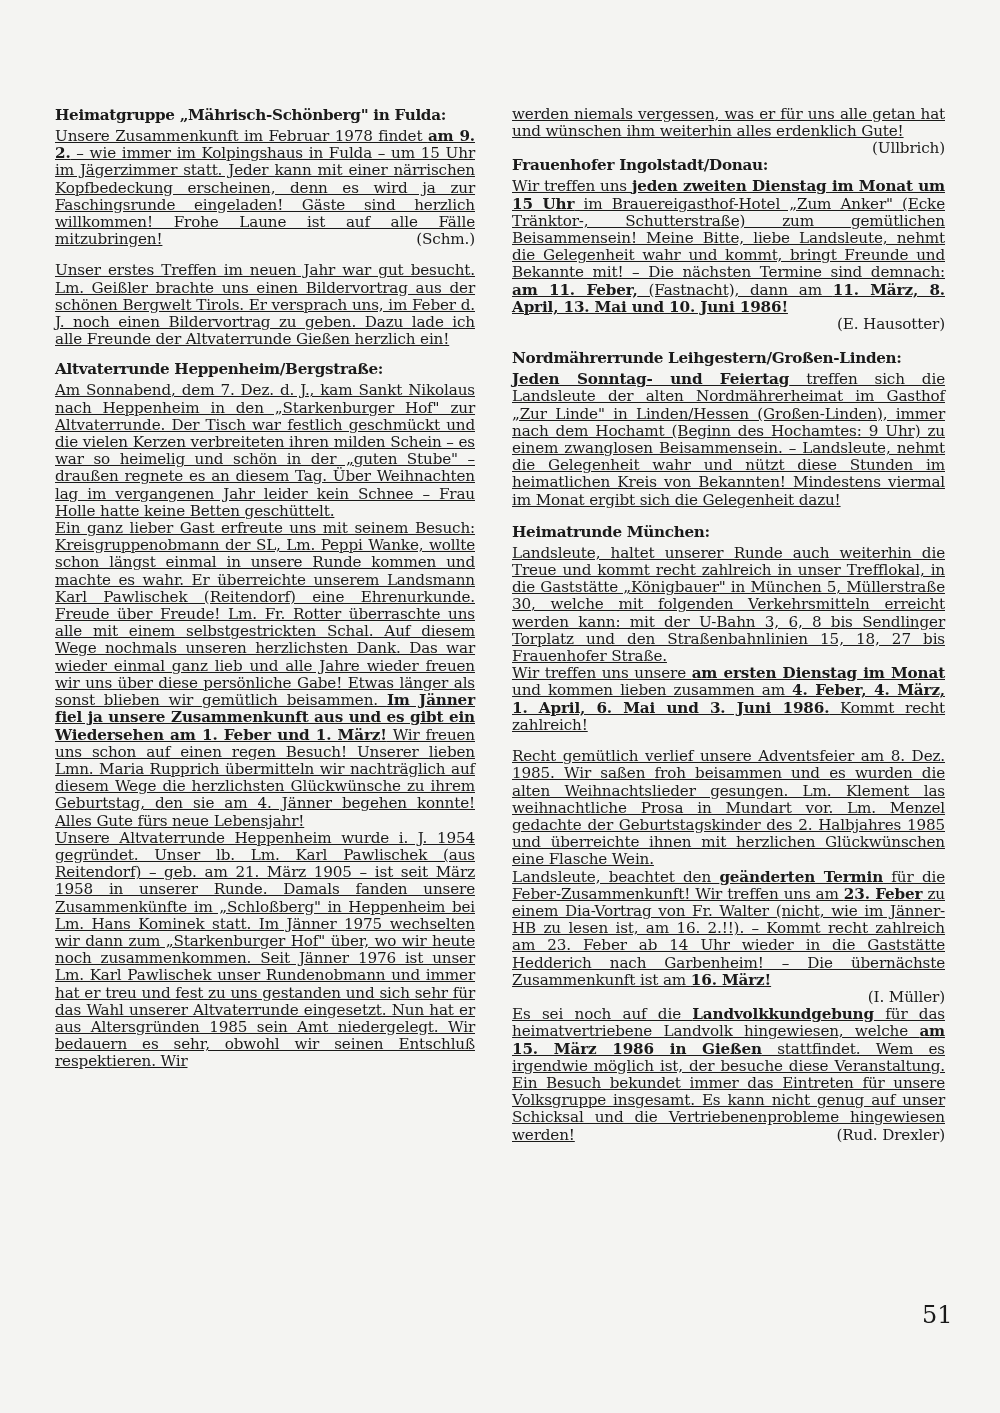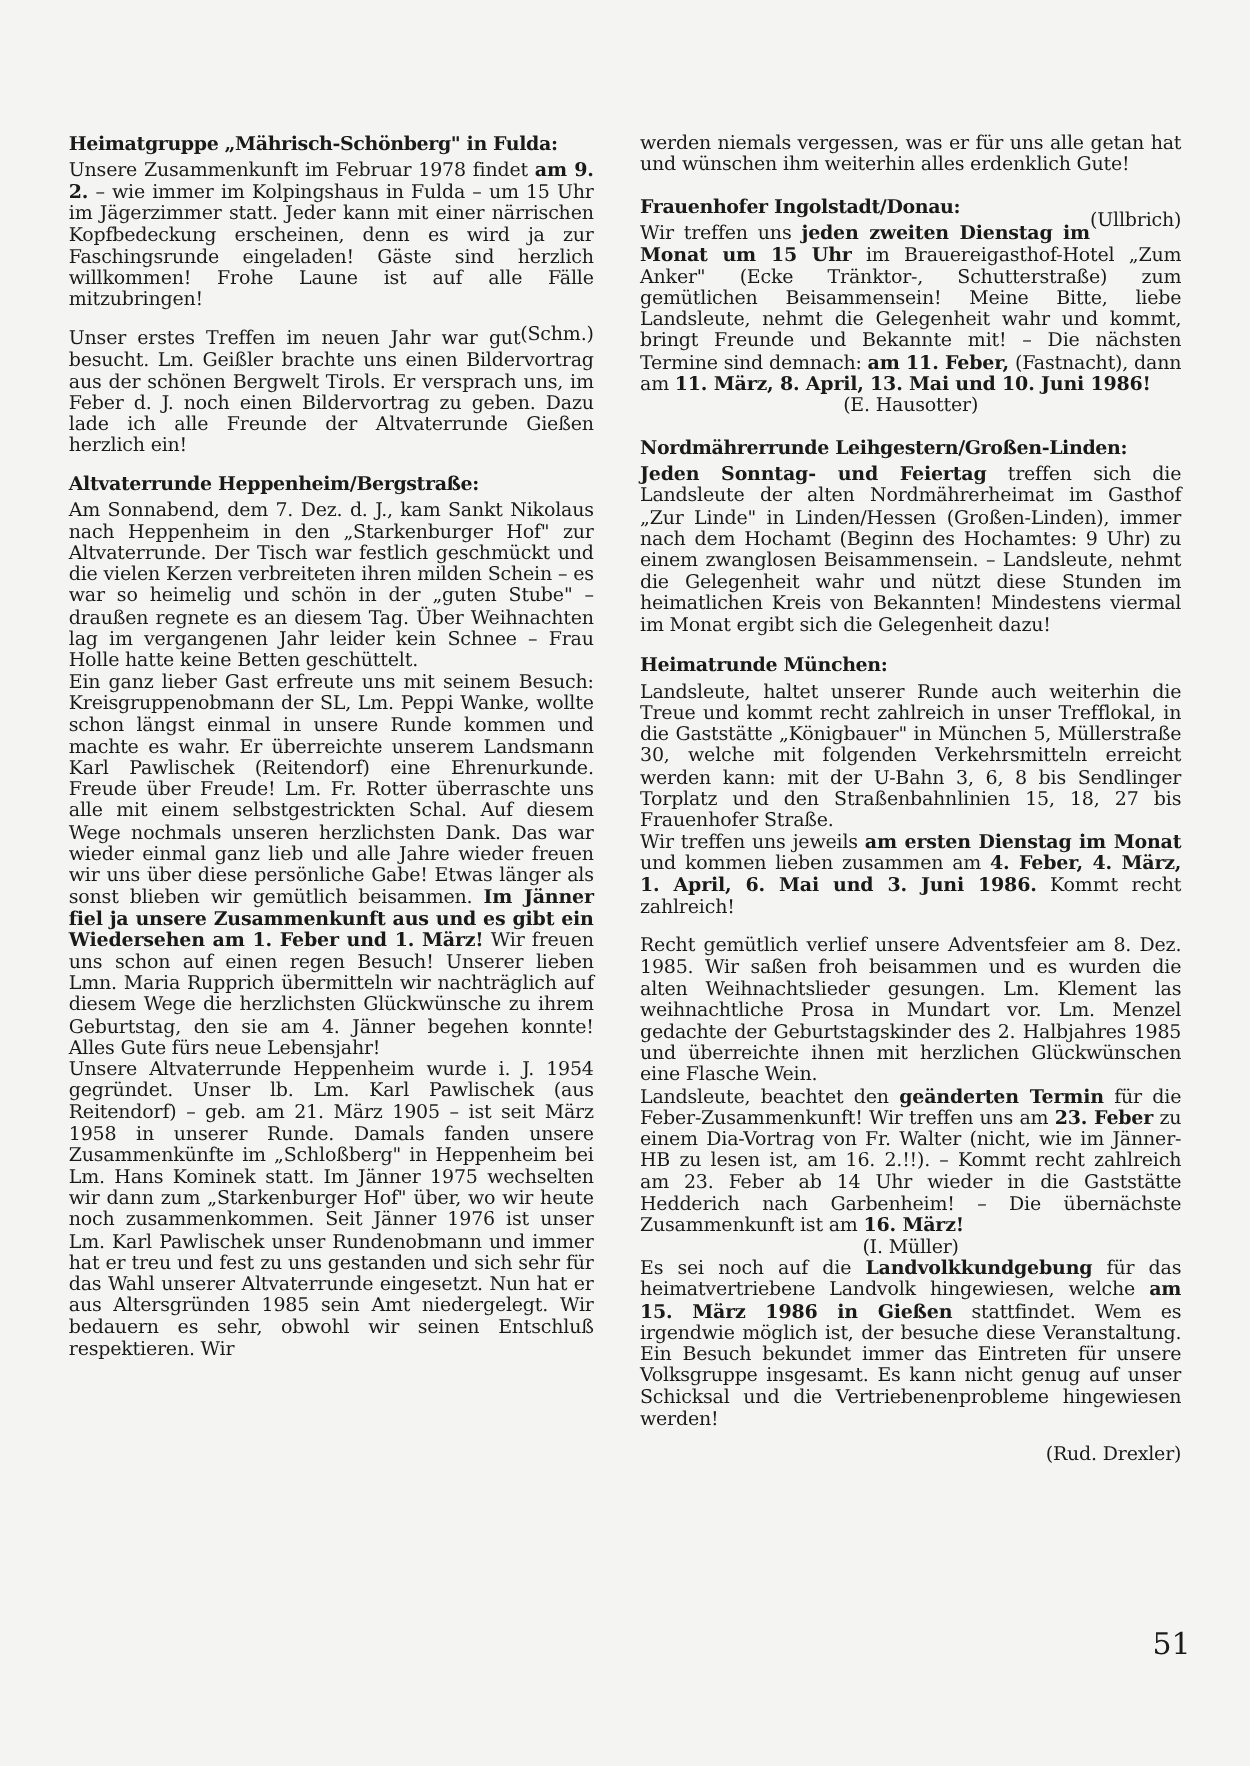--- a/index.html
+++ b/index.html
@@ -23,24 +23,24 @@
   .sec { margin:0; }
   h2 {
     font-family:"DejaVu Serif", serif;
     font-weight:bold;
     font-size:15.2px;
     line-height:18px;
     margin:0 0 4px 0;
     letter-spacing:-0.3px;
     text-align:left;
   }
-  p { margin:0; }
+  p { margin:0;text-decoration:underline; }
   .gap { height:12px; }
-  .sig { text-align:center; display:block; }
-  .inline-sig { float:right;margin-top:28px; }
+  .sig { text-align:right; display:block; }
+  .inline-sig { float:right; }
   b { font-weight:bold; }
   .page-number {
   position:absolute; left:922px; top:1301px;
     font-size:24px; font-family:"DejaVu Serif", serif;
   }
 </style>
 </head>
 <body>
 
 <div class="col col-left">
@@ -85,21 +85,21 @@
   <section class="sec">
     <h2>Nordmährerrunde Leihgestern/Großen-Linden:</h2>
     <p><b>Jeden Sonntag- und Feiertag</b><span> treffen sich die Landsleute der alten Nordmährerheimat im Gasthof „Zur Linde" in Linden/Hessen (Großen-Linden), immer nach dem Hochamt (Beginn des Hochamtes: 9 Uhr) zu einem zwanglosen Beisammensein. – Landsleute, nehmt die Gelegenheit wahr und nützt diese Stunden im heimatlichen Kreis von Bekannten! Mindestens viermal im Monat ergibt sich die Gelegenheit dazu!</span></p>
   </section>
 
   <div class="gap" style="height:14px"></div>
 
   <section class="sec">
     <h2>Heimatrunde München:</h2>
     <p>Landsleute, haltet unserer Runde auch weiterhin die Treue und kommt recht zahlreich in unser Trefflokal, in die Gaststätte „Königbauer" in München 5, Müllerstraße 30, welche mit folgenden Verkehrsmitteln erreicht werden kann: mit der U-Bahn 3, 6, 8 bis Sendlinger Torplatz und den Straßenbahnlinien 15, 18, 27 bis Frauenhofer Straße.</p>
-    <p><span>Wir treffen uns jeweils </span><b>am ersten Dienstag im Monat</b><span> und kommen lieben zusammen am </span><b>4. Feber, 4. März, 1. April, 6. Mai und 3. Juni 1986.</b><span> Kommt recht zahlreich!</span></p>
+    <p><span>Wir treffen uns unsere </span><b>am ersten Dienstag im Monat</b><span> und kommen lieben zusammen am </span><b>4. Feber, 4. März, 1. April, 6. Mai und 3. Juni 1986.</b><span> Kommt recht zahlreich!</span></p>
   </section>
 
   <div class="gap" style="height:14px"></div>
 
   <section class="sec">
     <p>Recht gemütlich verlief unsere Adventsfeier am 8. Dez. 1985. Wir saßen froh beisammen und es wurden die alten Weihnachtslieder gesungen. Lm. Klement las weihnachtliche Prosa in Mundart vor. Lm. Menzel gedachte der Geburtstagskinder des 2. Halbjahres 1985 und überreichte ihnen mit herzlichen Glückwünschen eine Flasche Wein.</p>
     <p><span>Landsleute, beachtet den </span><b>geänderten Termin</b><span> für die Feber-Zusammenkunft! Wir treffen uns am </span><b>23. Feber</b><span> zu einem Dia-Vortrag von Fr. Walter (nicht, wie im Jänner-HB zu lesen ist, am 16. 2.!!). – Kommt recht zahlreich am 23. Feber ab 14 Uhr wieder in die Gaststätte Hedderich nach Garbenheim! – Die übernächste Zusammenkunft ist am </span><b>16. März!</b></p>
     <span class="sig">(I. Müller)</span>
     <p><span>Es sei noch auf die </span><b>Landvolkkundgebung</b><span> für das heimatvertriebene Landvolk hingewiesen, welche </span><b>am 15. März 1986 in Gießen</b><span> stattfindet. Wem es irgendwie möglich ist, der besuche diese Veranstaltung. Ein Besuch bekundet immer das Eintreten für unsere Volksgruppe insgesamt. Es kann nicht genug auf unser Schicksal und die Vertriebenenprobleme hingewiesen werden!</span><span class="inline-sig">(Rud. Drexler)</span></p>
   </section>

